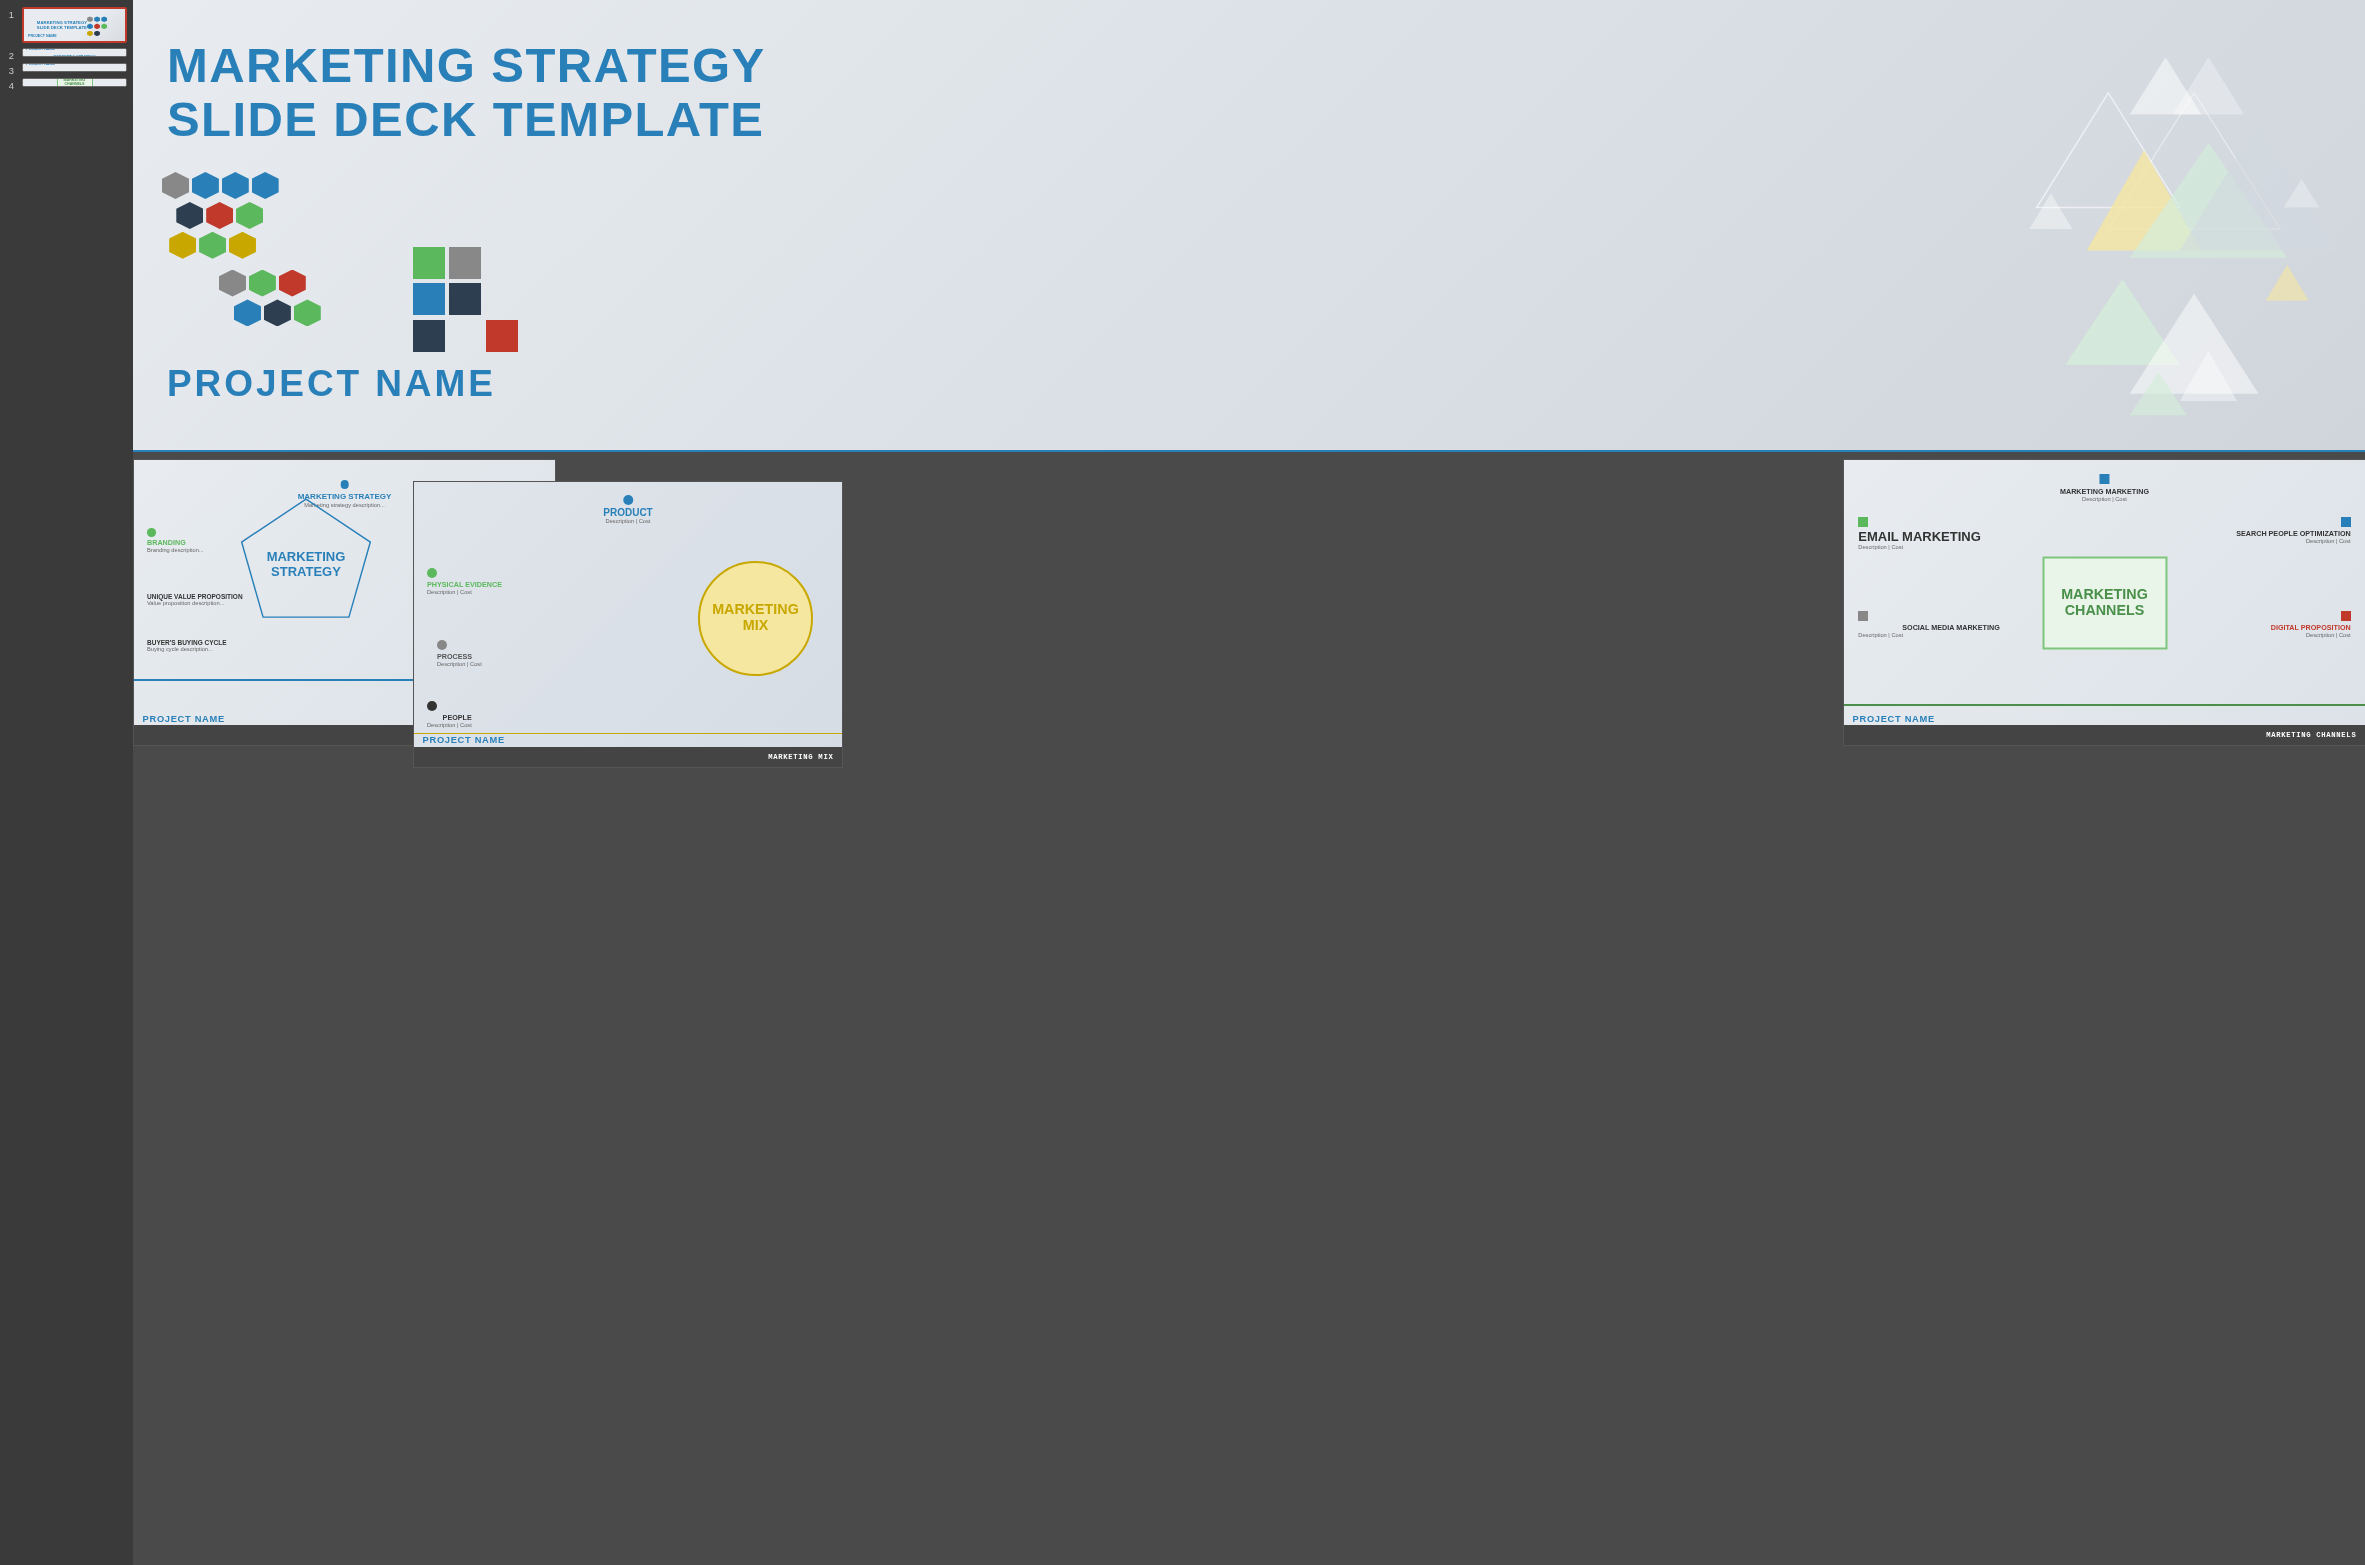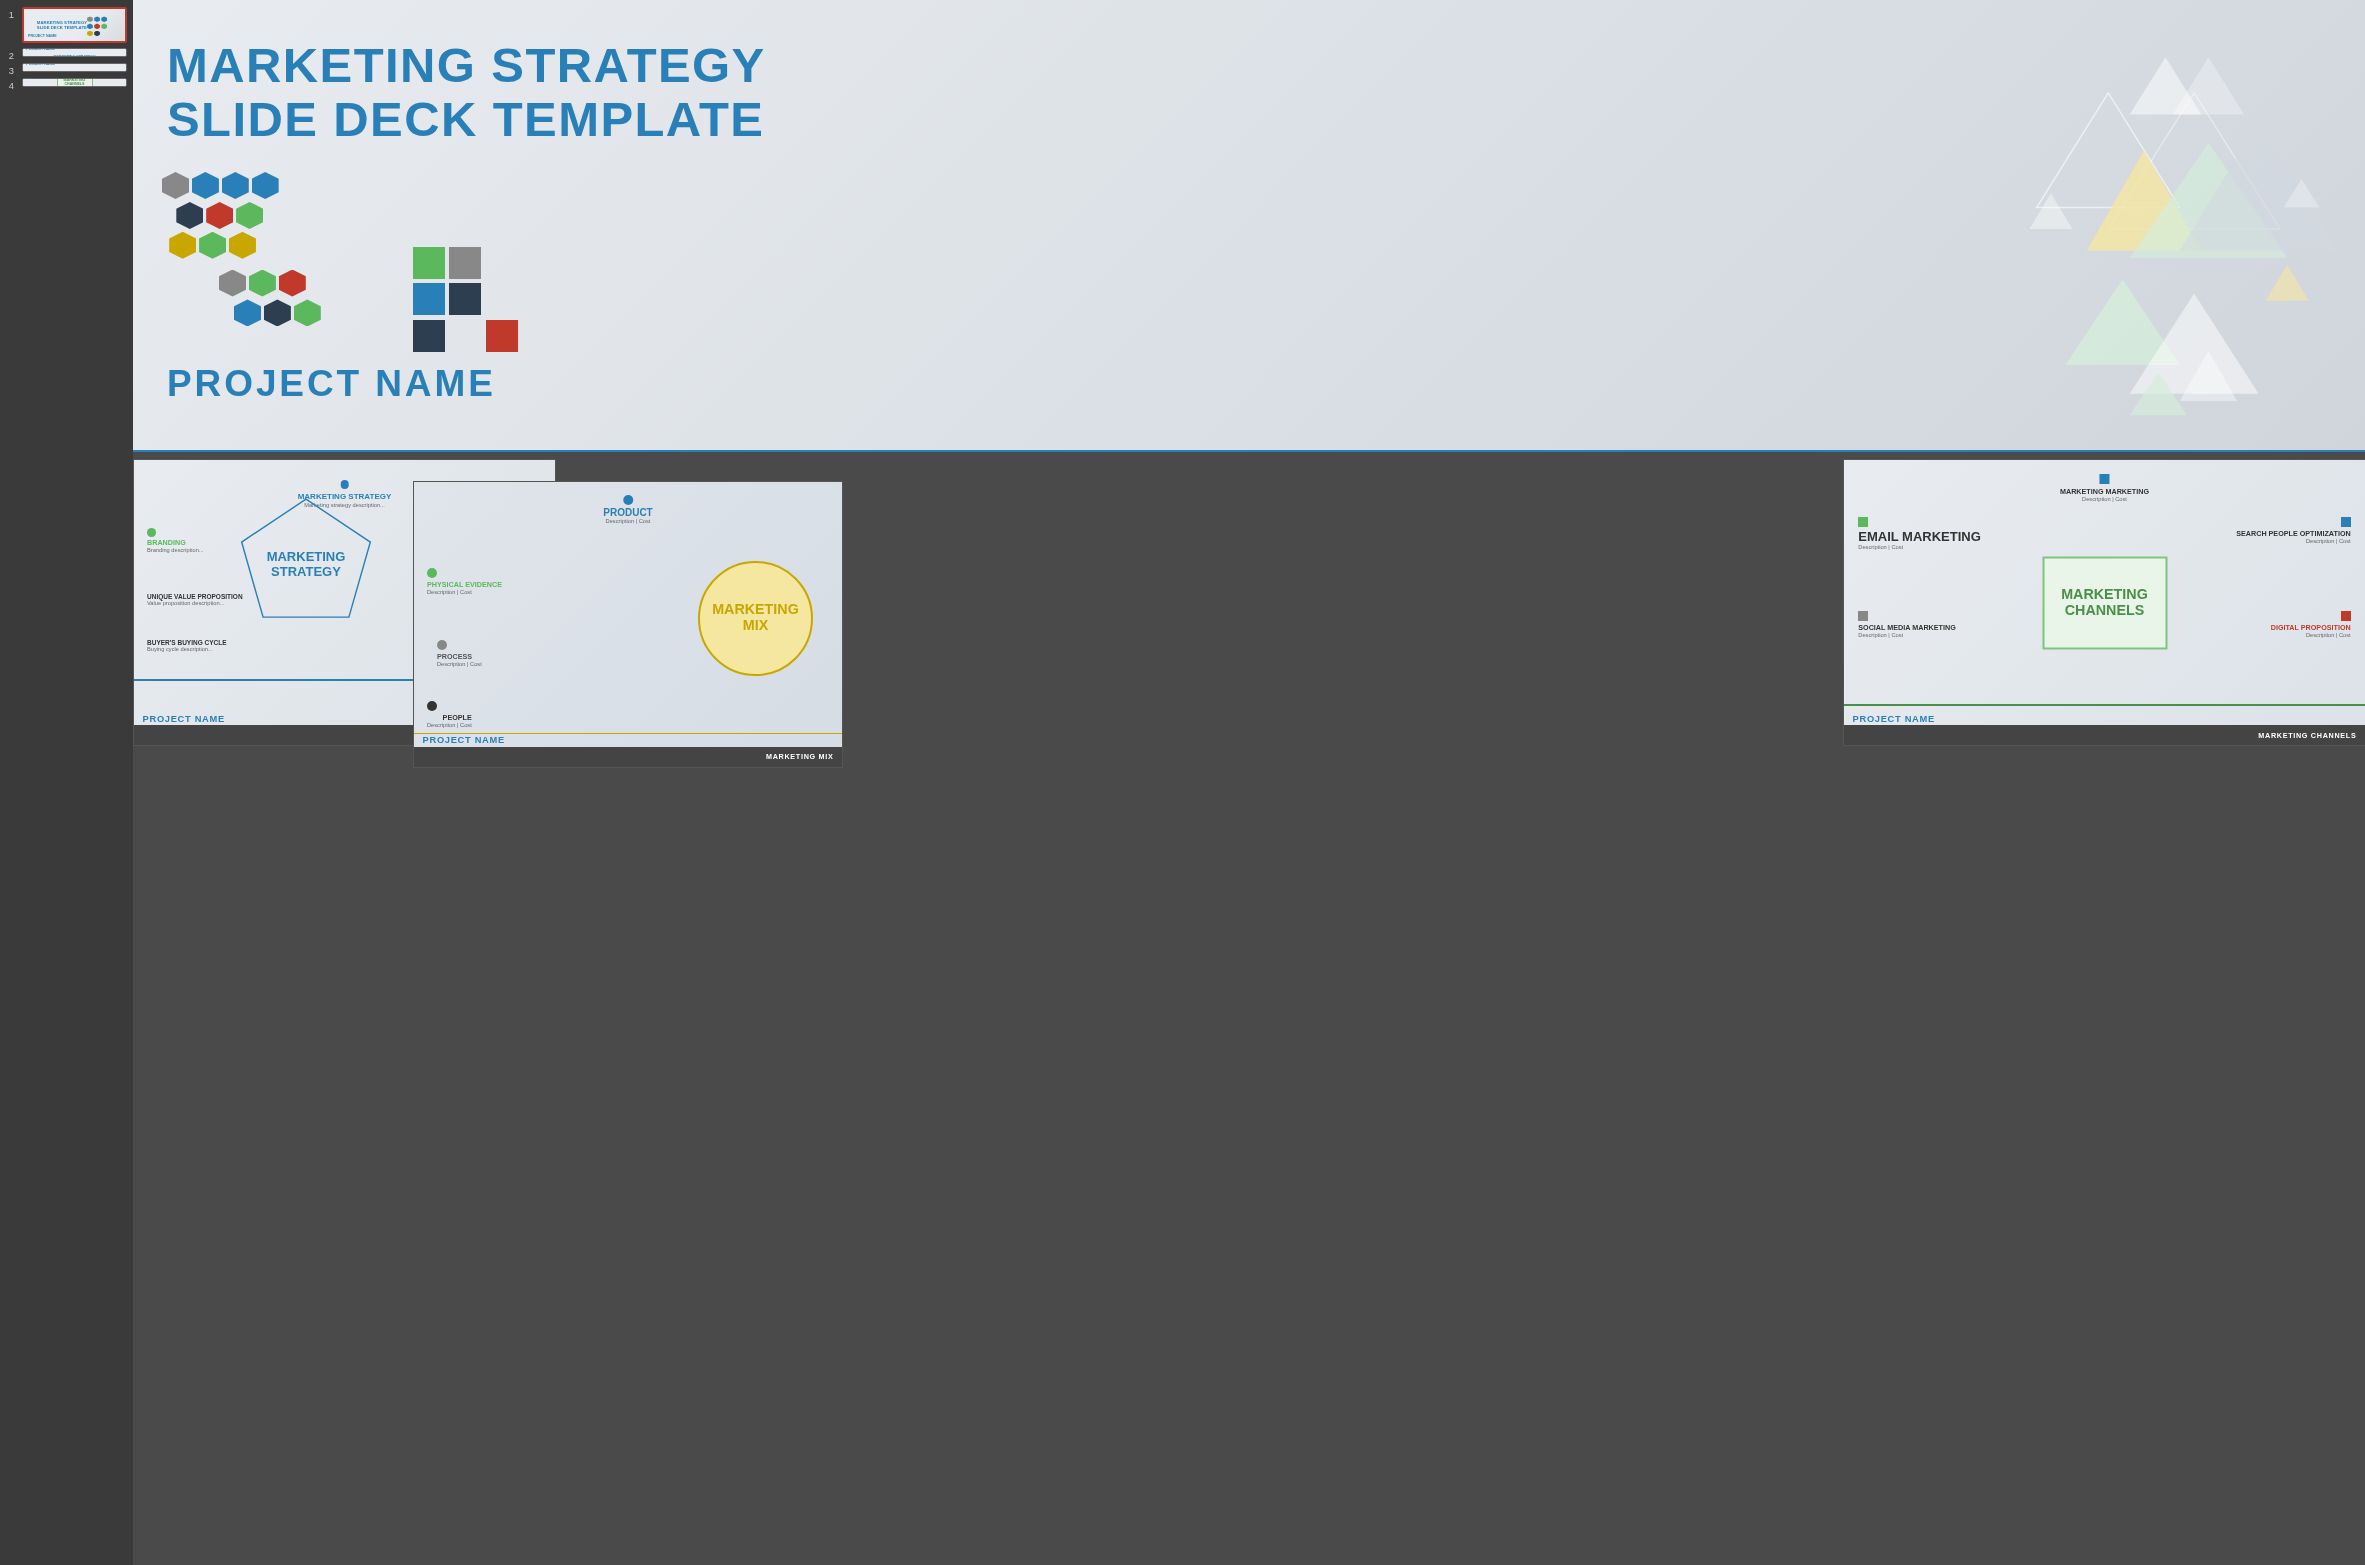--- a/index.html
+++ b/index.html
@@ -224,20 +224,21 @@
       align-items: center;
       justify-content: flex-end;
       padding-right: 8.6px;
     }
     .panel-footer-text {
       color: #fff;
       font-size: 7.2px;
       font-weight: bold;
       text-transform: uppercase;
       letter-spacing: 0.7px;
+      font-family: Liberation Mono, monospace;
     }
     .panel-footer-left {
       justify-content: flex-start;
       padding-left: 8.6px;
     }
 
     
     .ms-panel-title {
       position: absolute;
       top: 8.6px;
@@ -637,21 +638,21 @@
       </div>
 
       <div style="position:absolute;top:57px;left:14.3px;text-align:left;">
         <div style="width:10px;height:10px;background:#5cb85c;margin-bottom:2.2px;"></div>
         <div style="font-size:13px;font-weight:bold;color:#333;">EMAIL MARKETING</div>
         <div style="font-size:5.7px;color:#666;">Description | Cost</div>
       </div>
 
       <div style="position:absolute;top:151px;left:14.3px;text-align:left;">
         <div style="width:10px;height:10px;background:#888;margin-bottom:2.2px;"></div>
-        <div style="font-size:7.2px;font-weight:bold;color:#333;">SOCIAL MEDIA MARKETING</div>
+        <div style="font-size:7.2px;font-weight:bold;color:#333;margin-left:44px;">SOCIAL MEDIA MARKETING</div>
         <div style="font-size:5.7px;color:#666;">Description | Cost</div>
       </div>
 
       <div style="position:absolute;top:57px;right:14.3px;text-align:right;">
         <div style="width:10px;height:10px;background:#2980b9;margin:0 0 2.2px auto;"></div>
         <div style="font-size:7.2px;font-weight:bold;color:#333;">SEARCH PEOPLE OPTIMIZATION</div>
         <div style="font-size:5.7px;color:#666;">Description | Cost</div>
       </div>
 
       <div style="position:absolute;top:151px;right:14.3px;text-align:right;">

